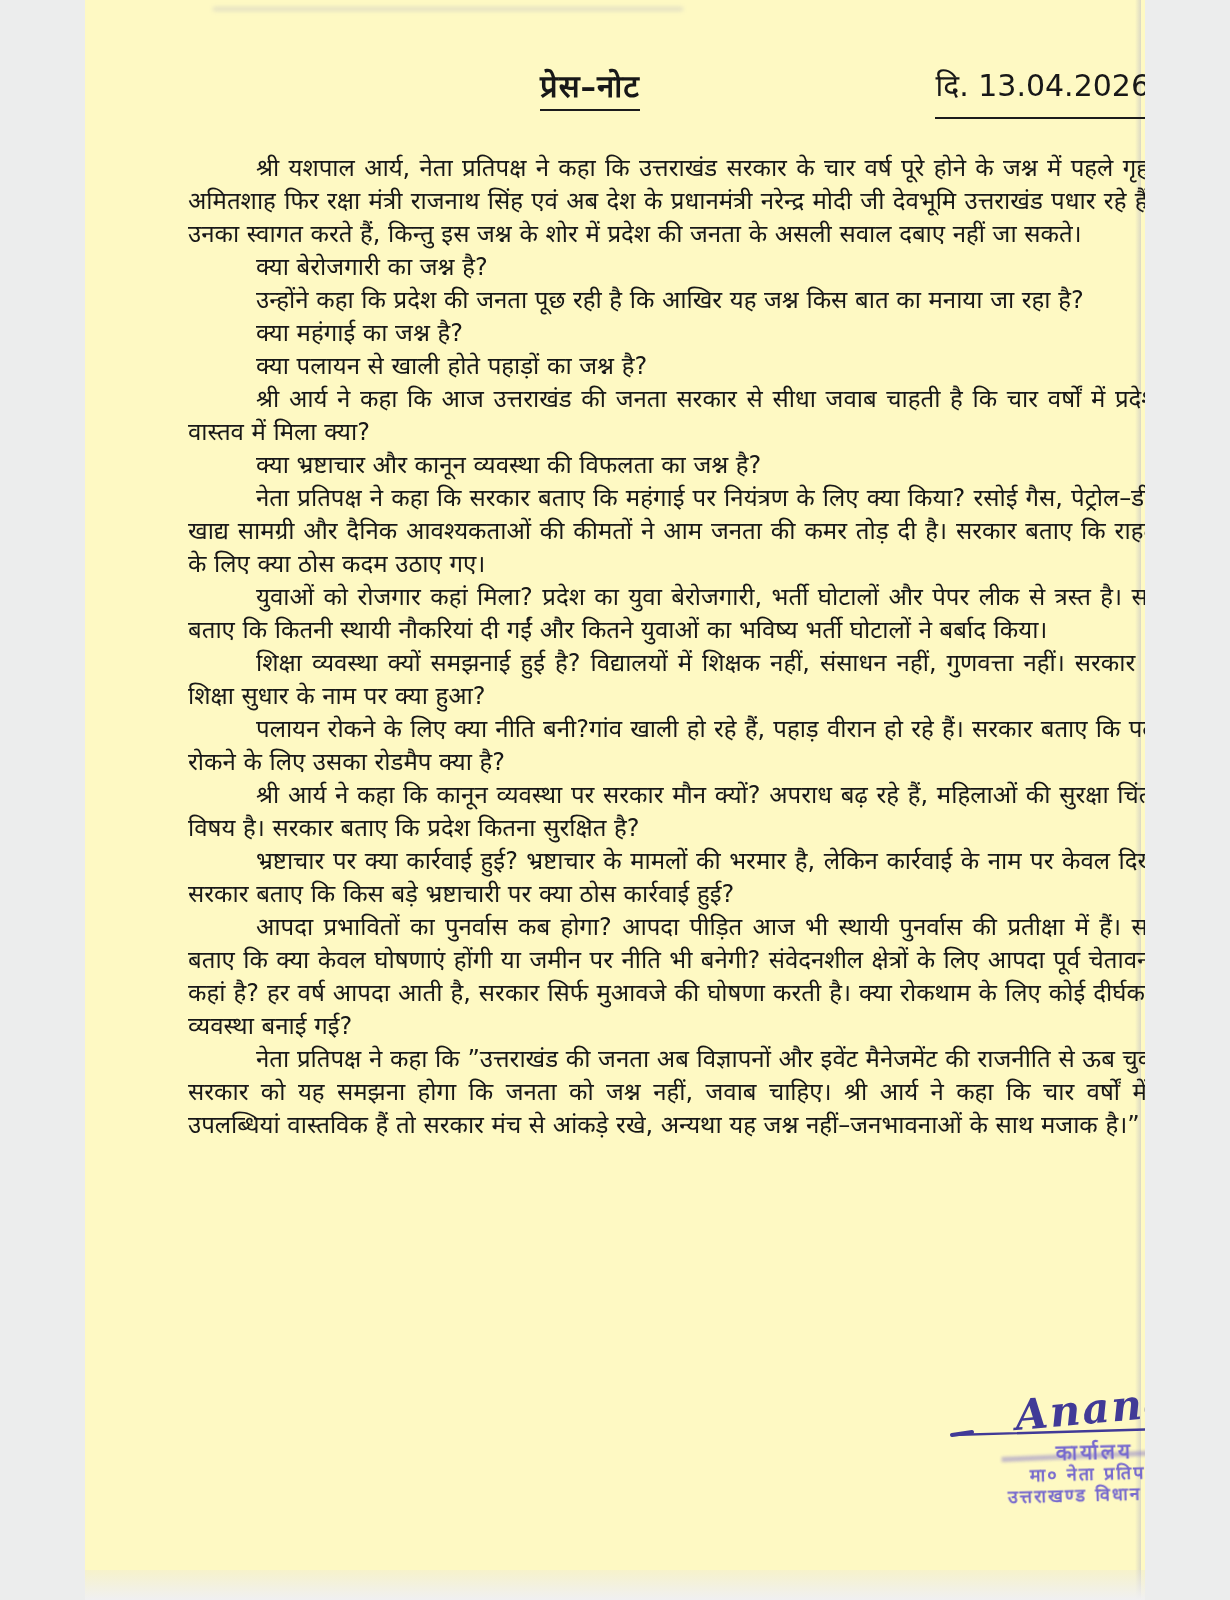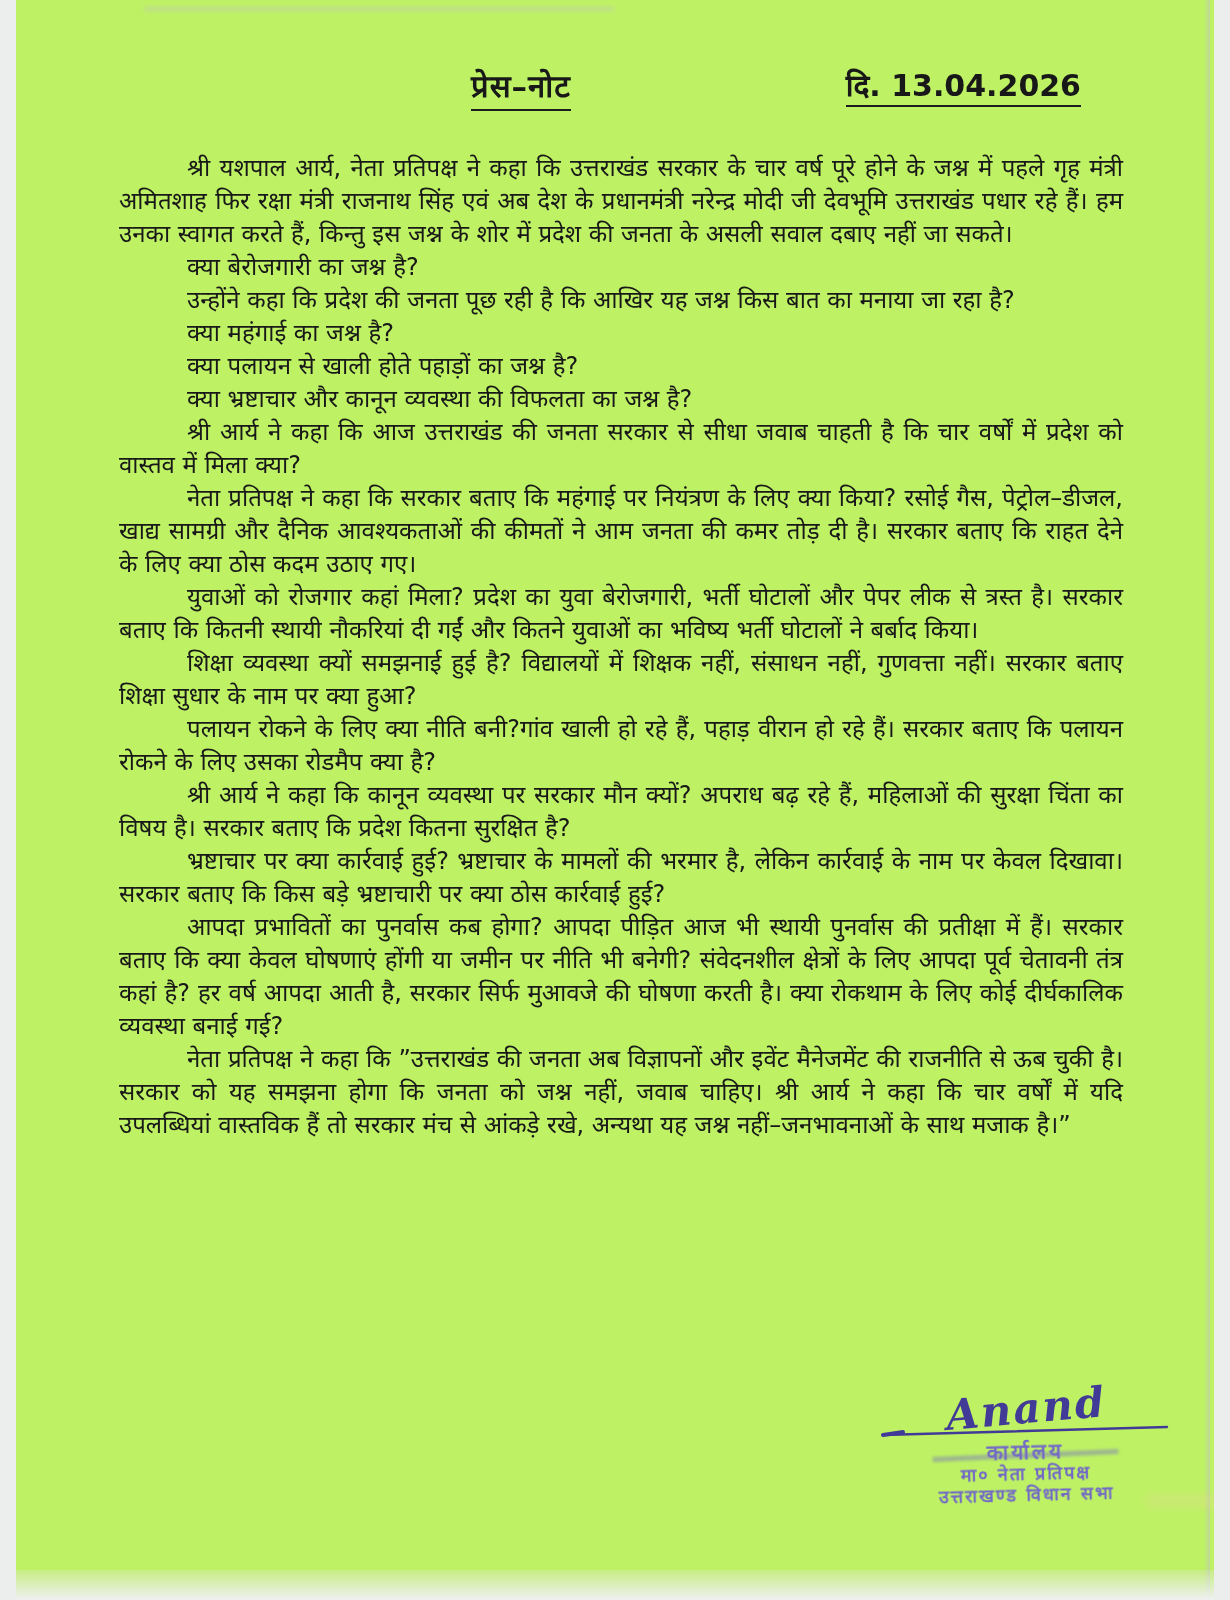--- a/index.html
+++ b/index.html
@@ -2,24 +2,24 @@
 <html lang="hi"><head>
 <meta charset="utf-8">
 <style>
   html, body {
     margin: 0;
     padding: 0;
     background: #eceded;
   }
   .page {
     position: relative;
-    width: 1198px;
+    width: 1060px;
     height: 1600px;
     margin: 0 auto;
-    background: #bef264;
+    background: #fef9c3;
     overflow: hidden;
     font-family: "DejaVu Sans", sans-serif;
     color: #181818;
   }
   
   .scan-edge-right {
     position: absolute;
     top: 0;
     right: 4px;
     width: 6px;
@@ -76,23 +76,23 @@
     font-weight: bold;
     border-bottom: 2px solid #1c1c1c;
     padding-bottom: 3px;
     letter-spacing: 1px;
   }
   .doc-date {
     position: absolute;
     right: 42px;
     top: 0;
     font-size: 30px;
-    font-weight: bold;
+    font-weight: normal;
     border-bottom: 2px solid #1c1c1c;
-    padding-bottom: 0;
+    padding-bottom: 12px;
   }
   .doc-body {
     margin-top: 36px;
     font-size: 24px;
     line-height: 33px;
     text-align: justify;
   }
   .doc-body p {
     margin: 0;
     text-indent: 68px;
@@ -171,22 +171,22 @@
       <span class="doc-title">प्रेस–नोट</span>
       <span class="doc-date">दि. 13.04.2026</span>
     </div>
 
     <div class="doc-body">
       <p>श्री यशपाल आर्य, नेता प्रतिपक्ष ने कहा कि उत्तराखंड सरकार के चार वर्ष पूरे होने के जश्न में पहले गृह मंत्री अमितशाह फिर रक्षा मंत्री राजनाथ सिंह एवं अब देश के प्रधानमंत्री नरेन्द्र मोदी जी देवभूमि उत्तराखंड पधार रहे हैं। हम उनका स्वागत करते हैं, किन्तु इस जश्न के शोर में प्रदेश की जनता के असली सवाल दबाए नहीं जा सकते।</p>
       <p>क्या बेरोजगारी का जश्न है?</p>
       <p>उन्होंने कहा कि प्रदेश की जनता पूछ रही है कि आखिर यह जश्न किस बात का मनाया जा रहा है?</p>
       <p>क्या महंगाई का जश्न है?</p>
       <p>क्या पलायन से खाली होते पहाड़ों का जश्न है?</p>
+      <p>श्री आर्य ने कहा कि आज उत्तराखंड की जनता सरकार से सीधा जवाब चाहती है कि चार वर्षों में प्रदेश को वास्तव में मिला क्या?</p>
       <p>क्या भ्रष्टाचार और कानून व्यवस्था की विफलता का जश्न है?</p>
-      <p>श्री आर्य ने कहा कि आज उत्तराखंड की जनता सरकार से सीधा जवाब चाहती है कि चार वर्षों में प्रदेश को वास्तव में मिला क्या?</p>
       <p>नेता प्रतिपक्ष ने कहा कि सरकार बताए कि महंगाई पर नियंत्रण के लिए क्या किया? रसोई गैस, पेट्रोल–डीजल, खाद्य सामग्री और दैनिक आवश्यकताओं की कीमतों ने आम जनता की कमर तोड़ दी है। सरकार बताए कि राहत देने के लिए क्या ठोस कदम उठाए गए।</p>
       <p>युवाओं को रोजगार कहां मिला? प्रदेश  का युवा बेरोजगारी, भर्ती घोटालों और पेपर लीक से त्रस्त है। सरकार बताए कि कितनी स्थायी नौकरियां दी गईं और कितने युवाओं का भविष्य भर्ती घोटालों ने बर्बाद किया।</p>
       <p>शिक्षा व्यवस्था क्यों समझनाई हुई है? विद्यालयों में शिक्षक नहीं, संसाधन नहीं, गुणवत्ता नहीं। सरकार बताए शिक्षा सुधार के नाम पर क्या हुआ?</p>
       <p>पलायन रोकने के लिए क्या नीति बनी?गांव खाली हो रहे हैं, पहाड़ वीरान हो रहे हैं। सरकार बताए कि पलायन रोकने के लिए उसका रोडमैप क्या है?</p>
       <p>श्री आर्य ने कहा कि कानून व्यवस्था पर सरकार मौन क्यों? अपराध बढ़ रहे हैं, महिलाओं की सुरक्षा चिंता का विषय है। सरकार बताए कि प्रदेश कितना सुरक्षित है?</p>
       <p>भ्रष्टाचार पर क्या कार्रवाई हुई? भ्रष्टाचार के मामलों की भरमार है, लेकिन कार्रवाई के नाम पर केवल दिखावा। सरकार बताए कि किस बड़े भ्रष्टाचारी पर क्या ठोस कार्रवाई हुई?</p>
       <p>आपदा प्रभावितों का पुनर्वास कब होगा? आपदा पीड़ित आज भी स्थायी पुनर्वास की प्रतीक्षा में हैं। सरकार बताए कि क्या केवल घोषणाएं होंगी या जमीन पर नीति भी बनेगी? संवेदनशील क्षेत्रों के लिए आपदा पूर्व चेतावनी तंत्र कहां है? हर वर्ष आपदा आती है, सरकार सिर्फ मुआवजे की घोषणा करती है। क्या रोकथाम के लिए कोई दीर्घकालिक व्यवस्था बनाई गई?</p>
       <p>नेता प्रतिपक्ष ने कहा कि ”उत्तराखंड की जनता अब विज्ञापनों और इवेंट मैनेजमेंट की राजनीति से ऊब चुकी है। सरकार को यह समझना होगा कि जनता को जश्न नहीं, जवाब चाहिए। श्री आर्य ने कहा कि चार वर्षों में यदि उपलब्धियां वास्तविक हैं तो सरकार मंच से आंकड़े रखे, अन्यथा यह जश्न नहीं–जनभावनाओं के साथ मजाक है।”</p>
     </div>
 

